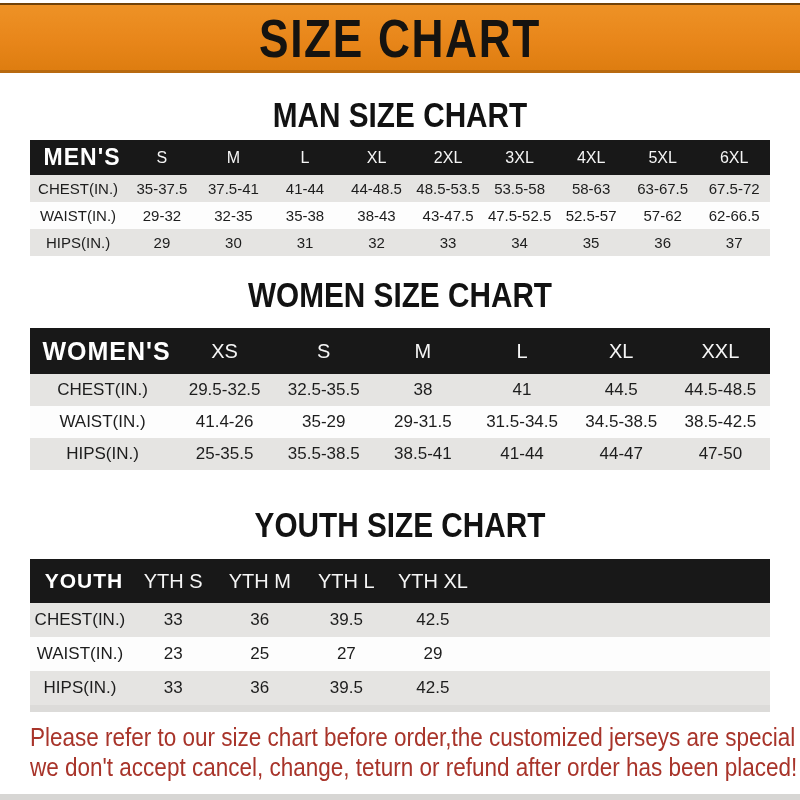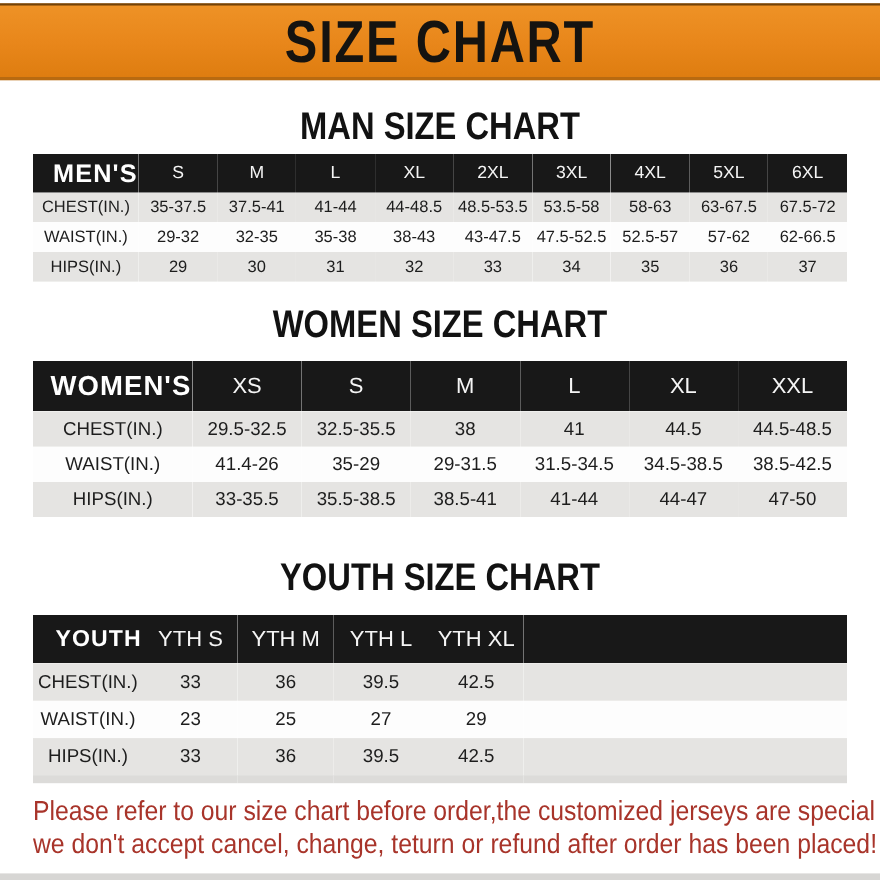--- a/index.html
+++ b/index.html
@@ -61,21 +61,21 @@
   }
   .size-table th {
     font-weight: normal;
     text-align: center;
     color: #f5f5f5;
     white-space: nowrap;
     overflow: hidden;
   }
   .size-table th:first-child {
     font-weight: bold;
-    text-align: right;
+    text-align: center;
     padding-left: 9px;
     letter-spacing: 1px;
     color: #ffffff;
   }
   .size-table td {
     text-align: center;
     color: #1d1d1d;
     white-space: nowrap;
     overflow: hidden;
   }
@@ -232,21 +232,21 @@
             <td>WAIST(IN.)</td>
             <td>41.4-26</td>
             <td>35-29</td>
             <td>29-31.5</td>
             <td>31.5-34.5</td>
             <td>34.5-38.5</td>
             <td>38.5-42.5</td>
           </tr>
           <tr>
             <td>HIPS(IN.)</td>
-            <td>33-35.5</td>
+            <td>25-35.5</td>
             <td>35.5-38.5</td>
             <td>38.5-41</td>
             <td>41-44</td>
             <td>44-47</td>
             <td>47-50</td>
           </tr>
         </tbody>
     </table>
   </section>
 

